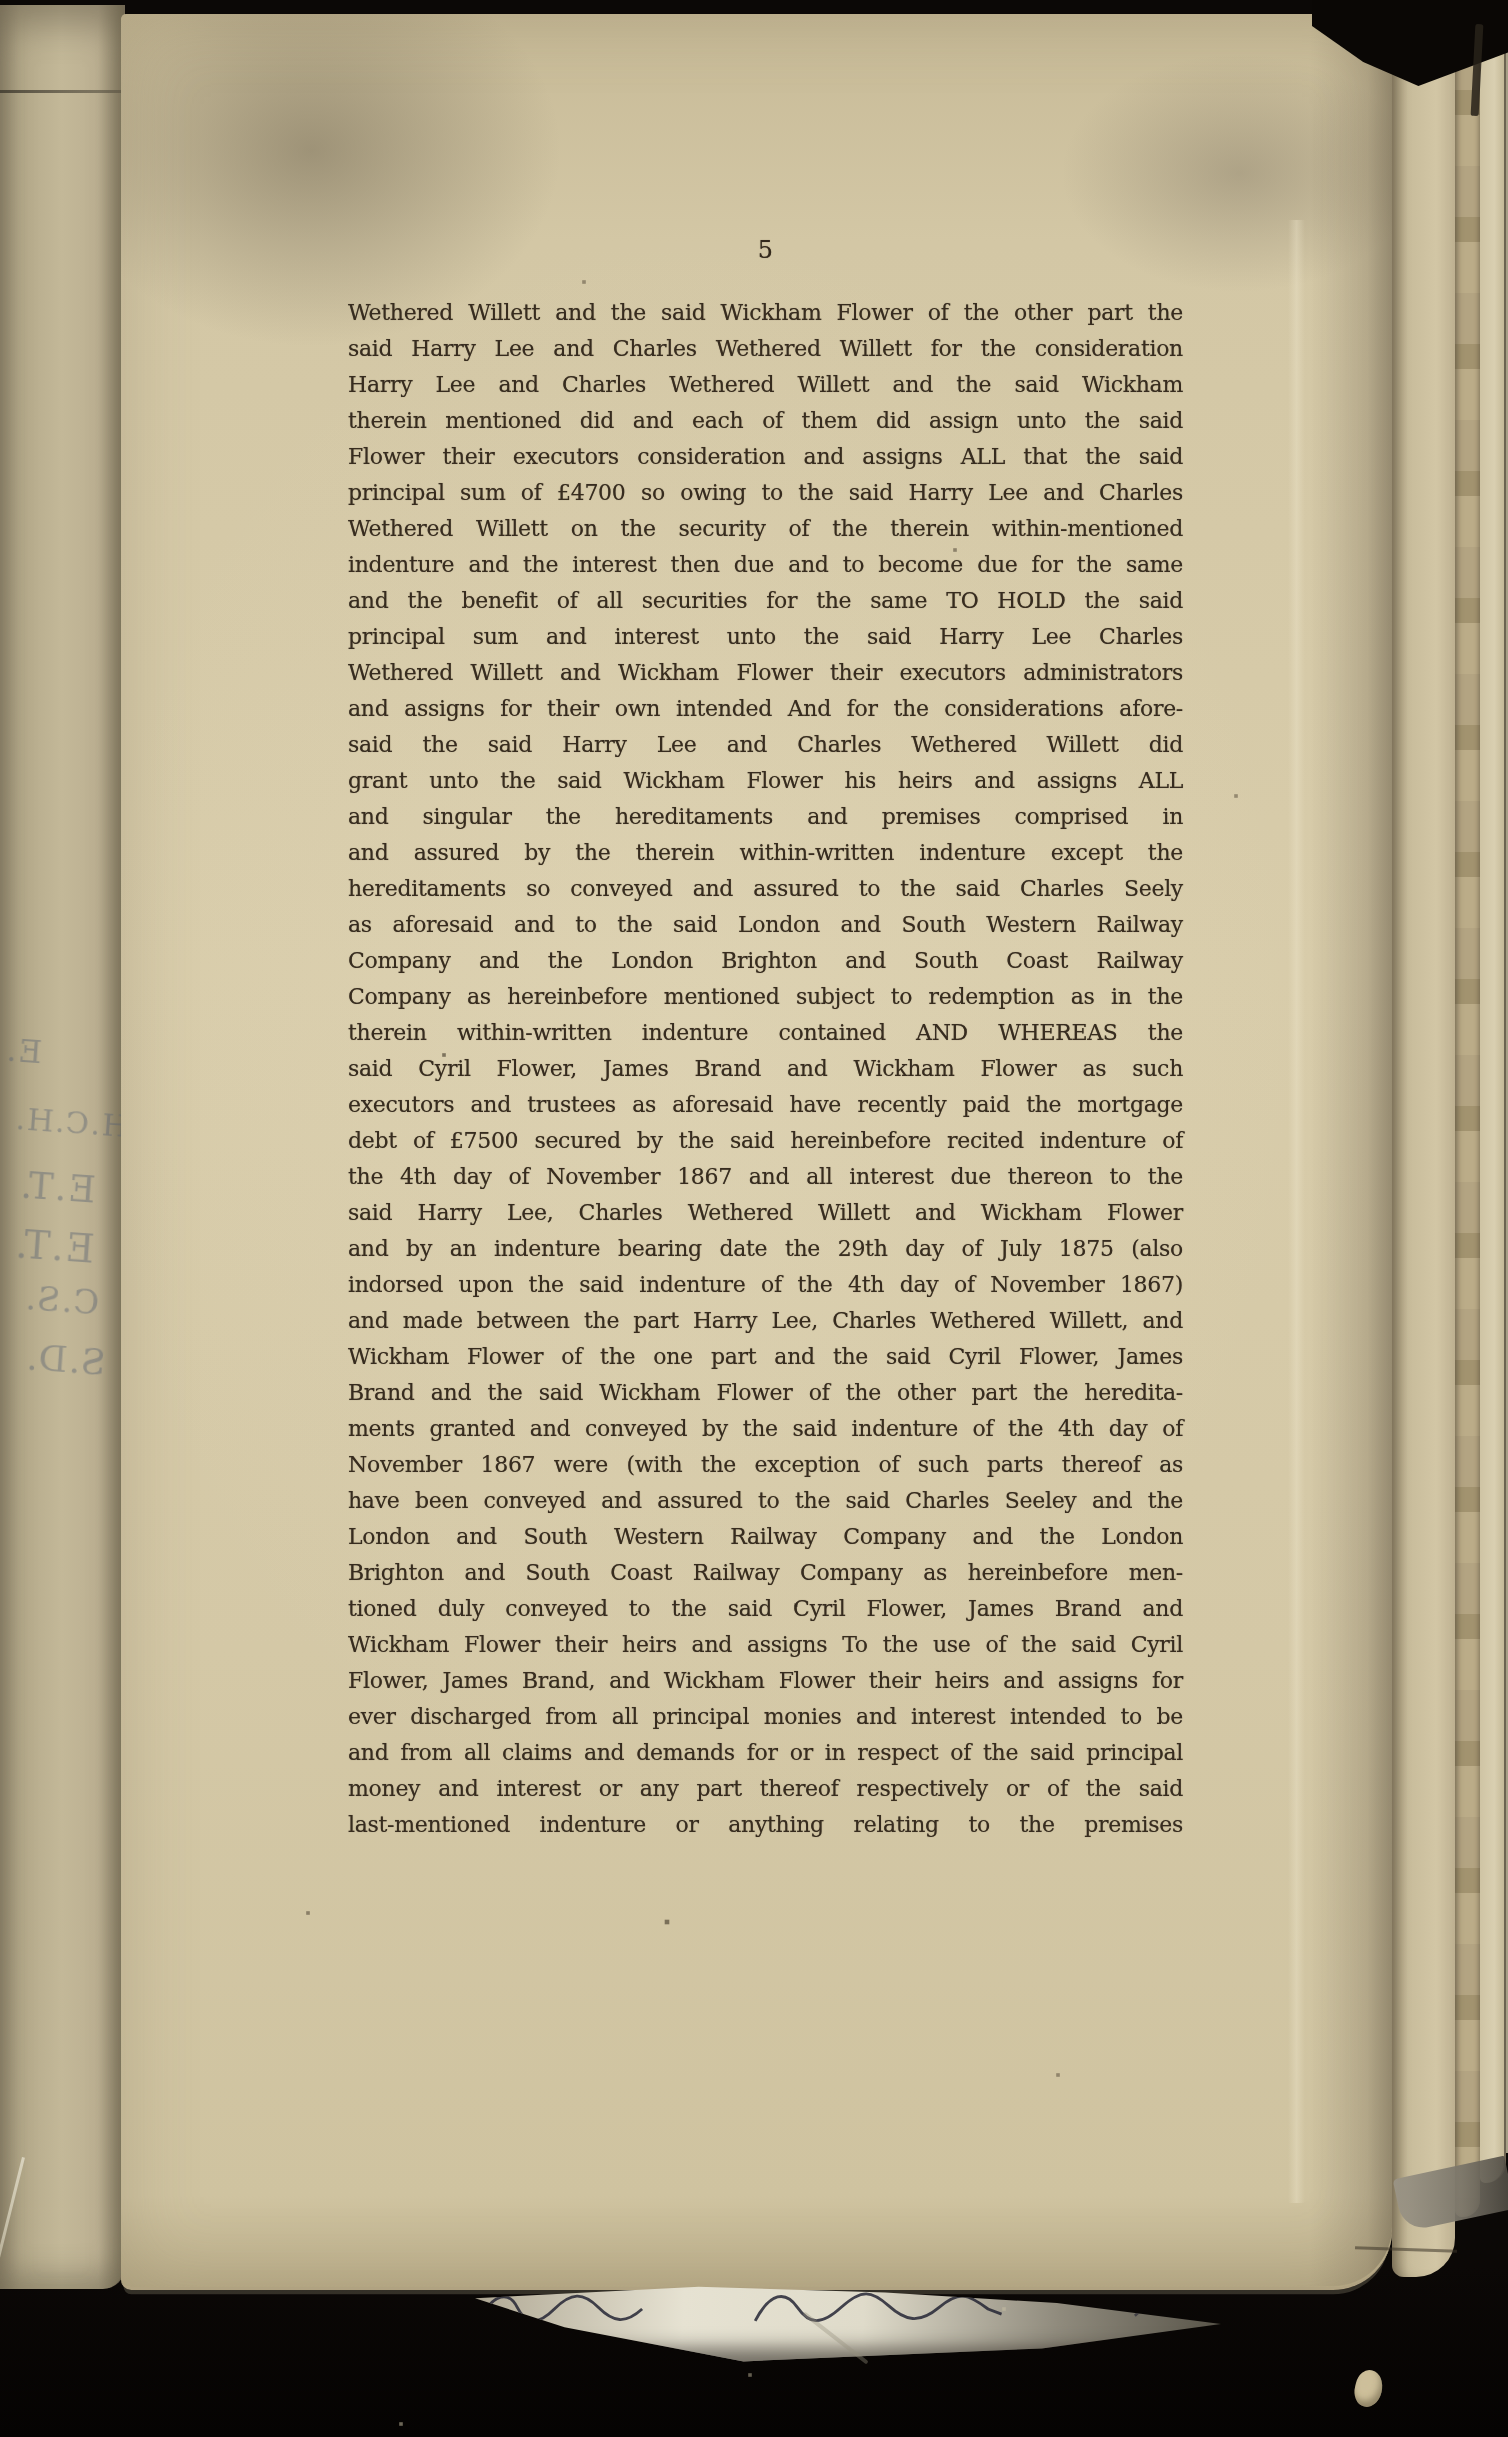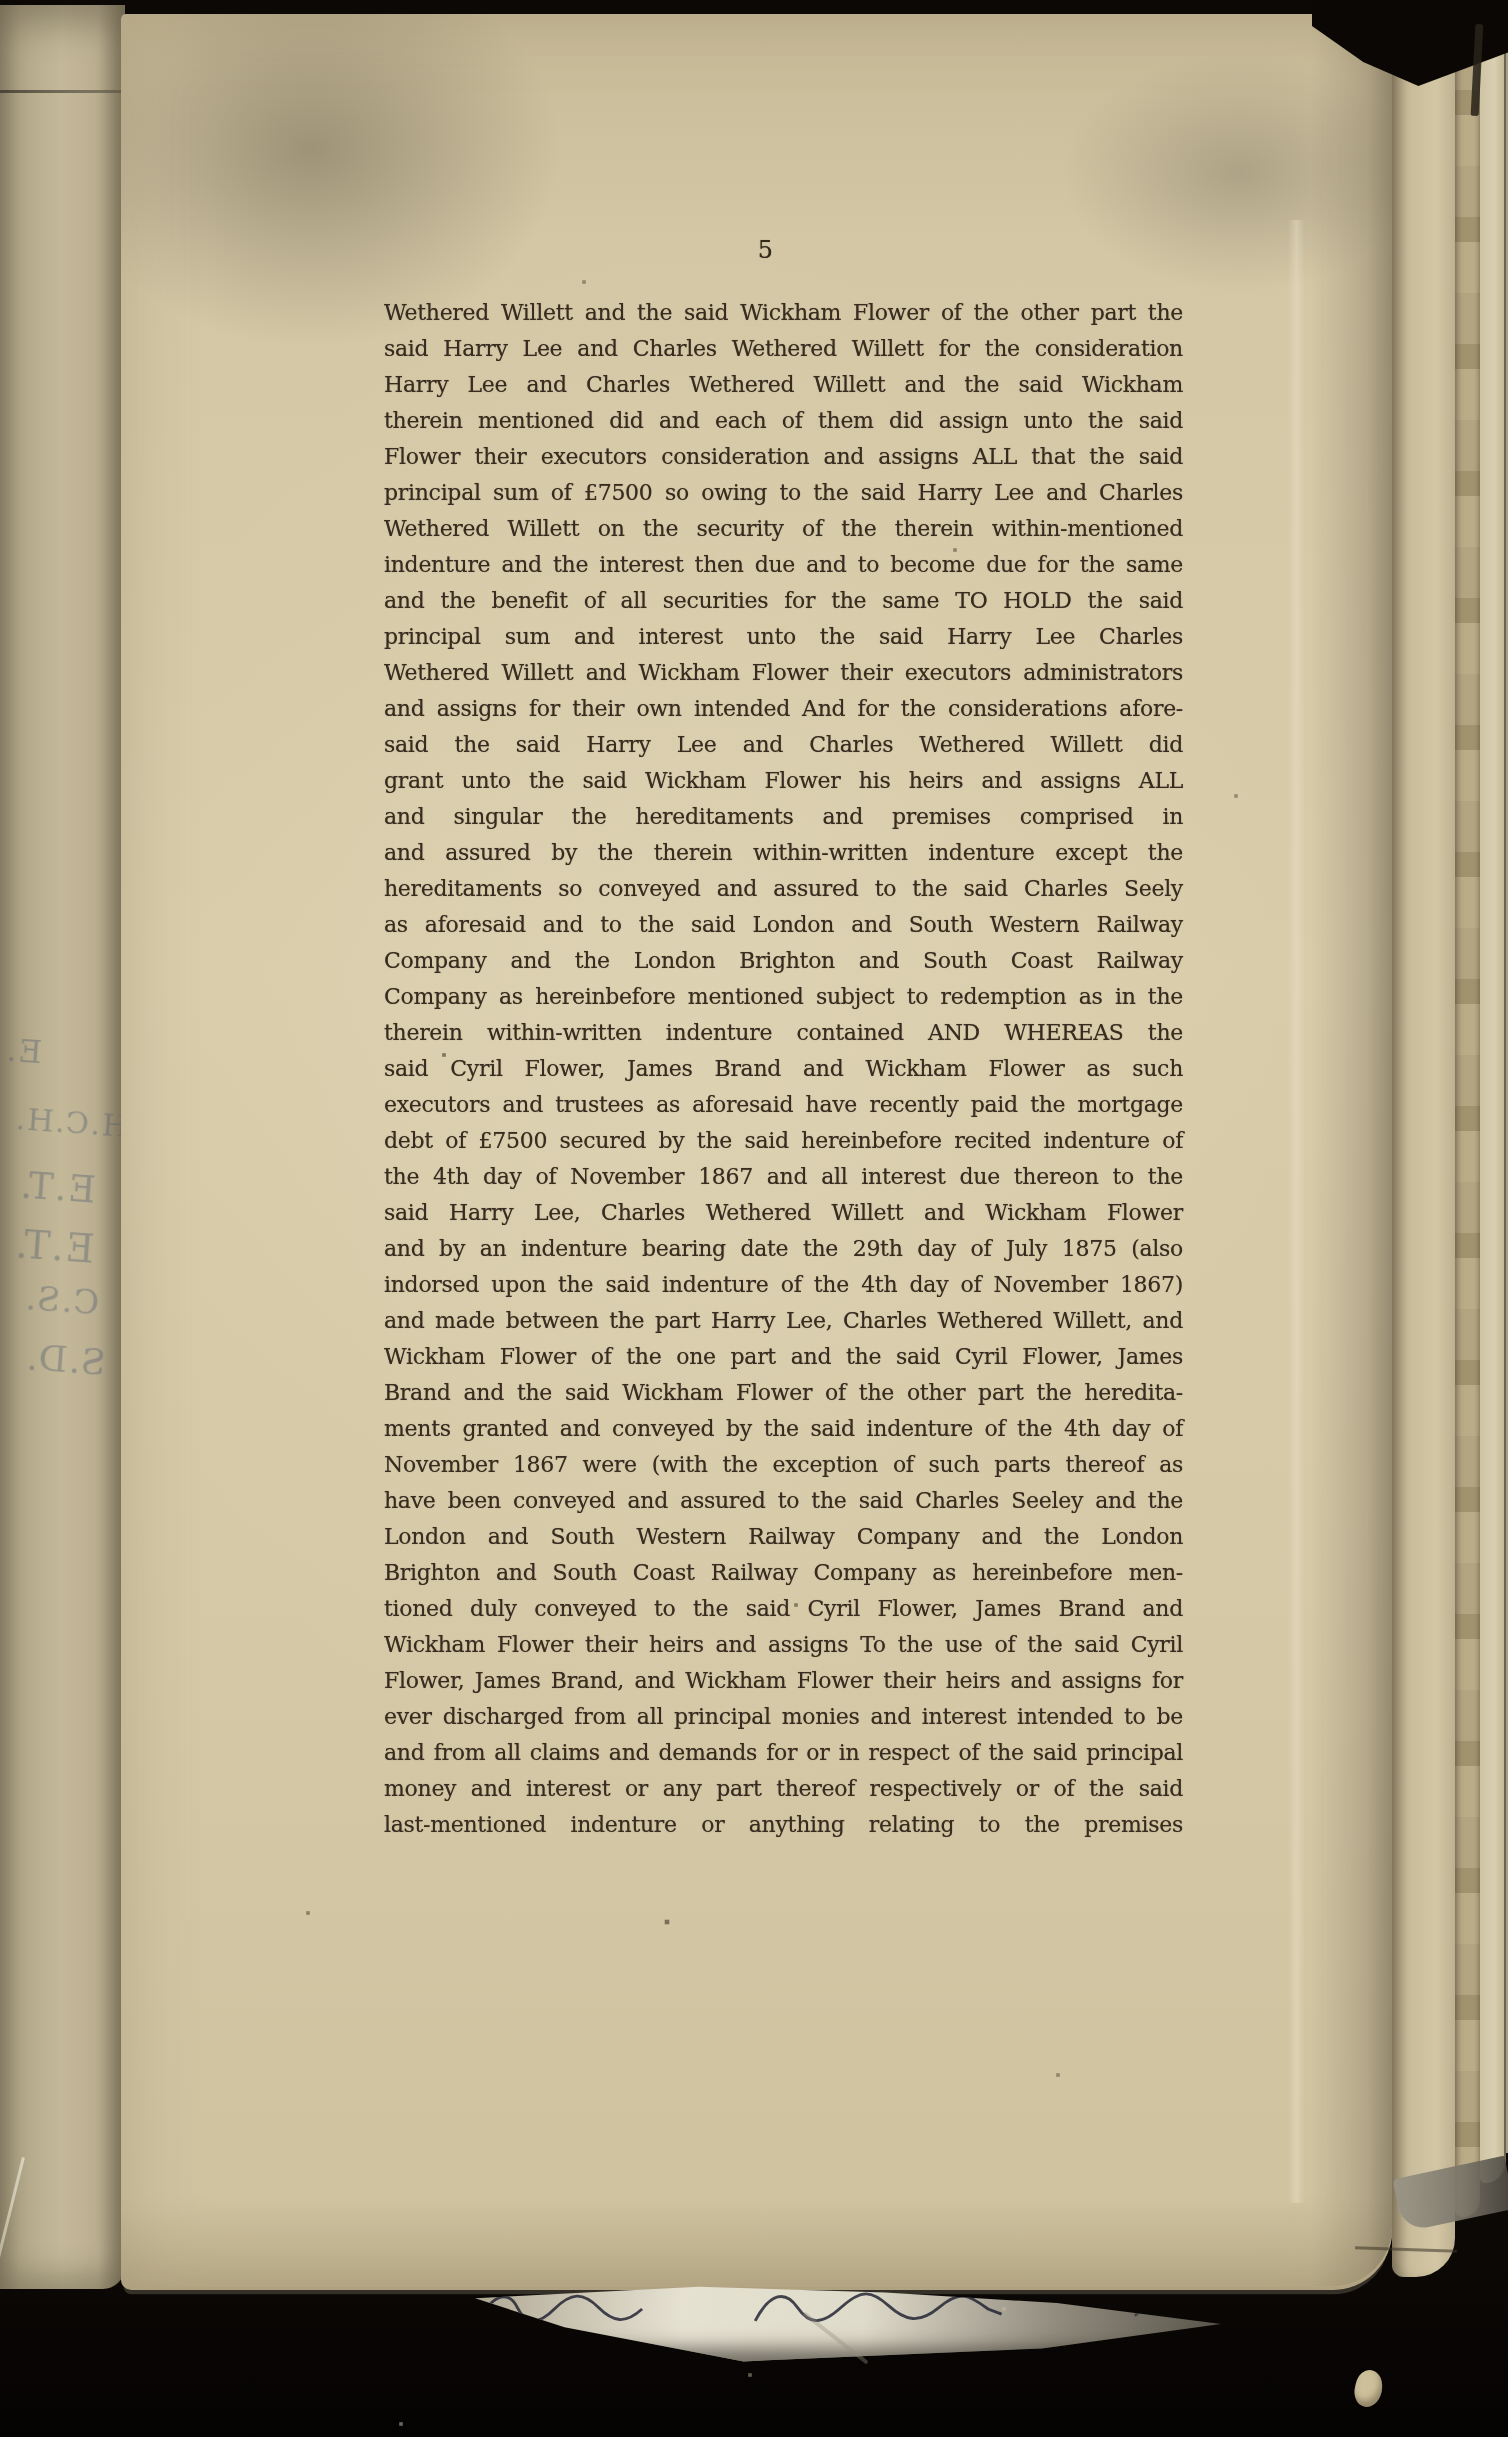--- a/index.html
+++ b/index.html
@@ -62,21 +62,21 @@
   .page-number{
     position:absolute;left:348px;top:236px;width:835px;
     text-align:center;font-size:24px;color:#33291c;
     text-shadow:0 0 0.8px rgba(45,35,25,.6);
   }
   .text-block{position:absolute;left:348px;top:295px;width:835px;}
   .text-line{
     height:36px;line-height:36px;font-size:22px;letter-spacing:-0.3px;
     color:#372c1f;text-align:justify;text-align-last:justify;
     text-shadow:0 0 0.8px rgba(50,40,28,.55);
-    white-space:normal;overflow:visible;margin-left:36px;
+    white-space:normal;overflow:visible;
   }
   
   .edgeA{
     position:absolute;left:1392px;top:22px;width:63px;height:2255px;
     background:linear-gradient(90deg,#a99c7c 0%,#c8bc9b 26%,#d2c6a5 70%,#c2b595 100%);
     border-radius:3.4px 8.5px 39px 12px;
     box-shadow:inset 12px 0 13.6px -8.5px rgba(70,60,45,.55), inset 0 25.4px 25.4px -17px rgba(90,80,60,.5);
   }
   .edgeB{
     position:absolute;left:1455px;top:39px;width:25.4px;height:2178px;
@@ -166,21 +166,21 @@
   <div class="page-crease"></div>
 
   <div class="page-number">5</div>
 
   <div class="text-block">
       <div class="text-line">Wethered Willett and the said Wickham Flower of the other part the</div>
       <div class="text-line">said Harry Lee and Charles Wethered Willett for the consideration</div>
       <div class="text-line">Harry Lee and Charles Wethered Willett and the said Wickham</div>
       <div class="text-line">therein mentioned did and each of them did assign unto the said</div>
       <div class="text-line">Flower their executors consideration and assigns ALL that the said</div>
-      <div class="text-line">principal sum of £7500 so owing to the said Harry Lee and Charles</div>
+      <div class="text-line">principal sum of £4700 so owing to the said Harry Lee and Charles</div>
       <div class="text-line">Wethered Willett on the security of the therein within-mentioned</div>
       <div class="text-line">indenture and the interest then due and to become due for the same</div>
       <div class="text-line">and the benefit of all securities for the same TO HOLD the said</div>
       <div class="text-line">principal sum and interest unto the said Harry Lee Charles</div>
       <div class="text-line">Wethered Willett and Wickham Flower their executors administrators</div>
       <div class="text-line">and assigns for their own intended And for the considerations afore-</div>
       <div class="text-line">said the said Harry Lee and Charles Wethered Willett did</div>
       <div class="text-line">grant unto the said Wickham Flower his heirs and assigns ALL</div>
       <div class="text-line">and singular the hereditaments and premises comprised in</div>
       <div class="text-line">and assured by the therein within-written indenture except the</div>

